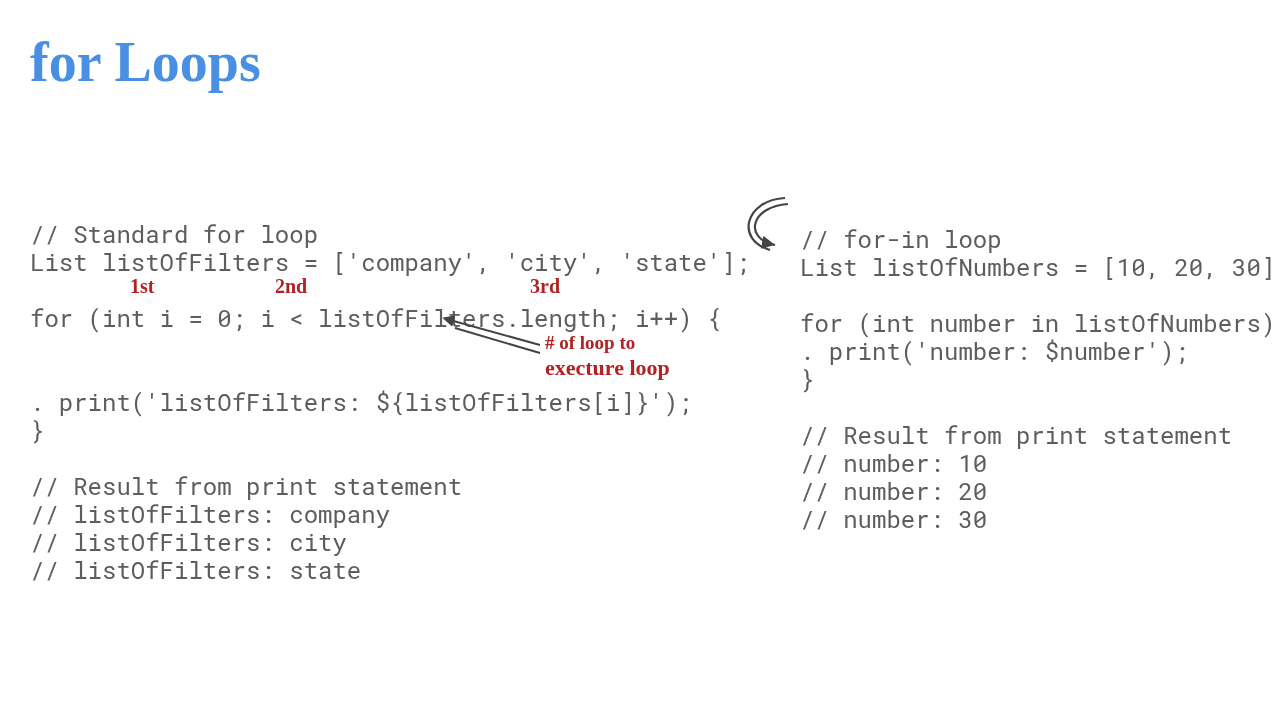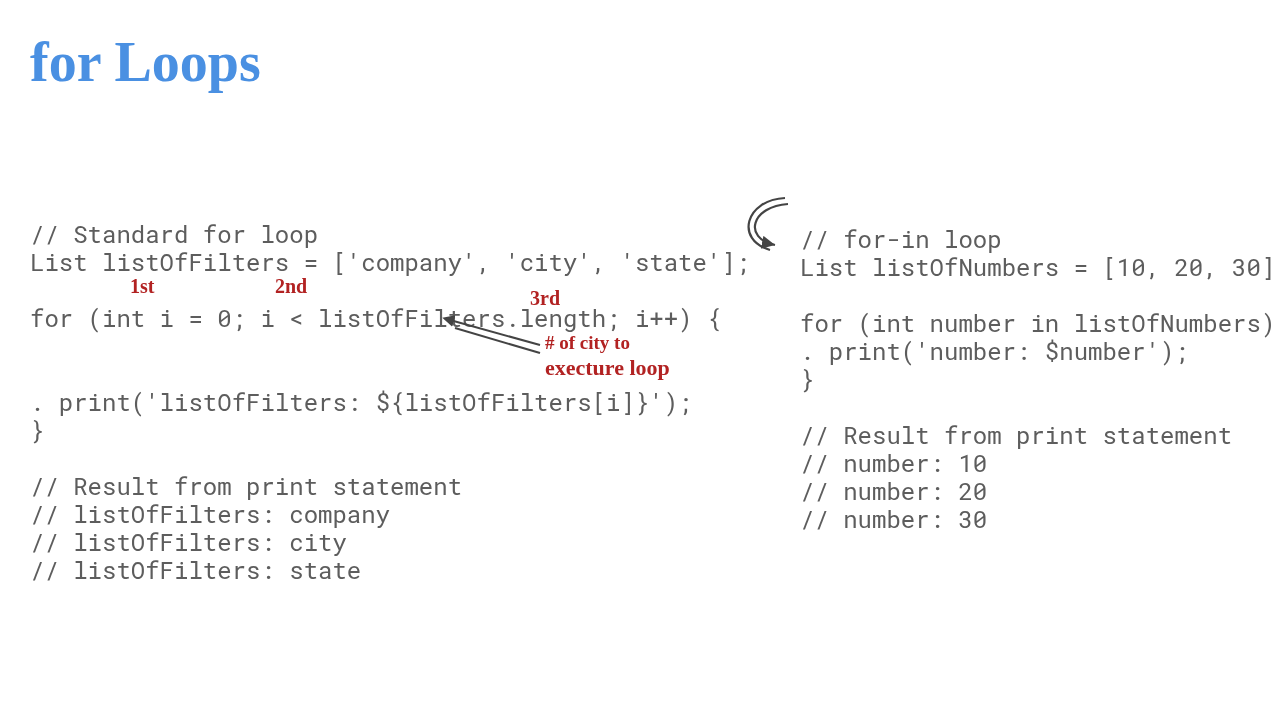--- a/index.html
+++ b/index.html
@@ -84,23 +84,23 @@
 . print('number: $number');
 }
 
 // Result from print statement
 // number: 10
 // number: 20
 // number: 30</div>
 
   <div class="hand" style="left:130px; top:275px;">1st</div>
   <div class="hand" style="left:275px; top:275px;">2nd</div>
-  <div class="hand" style="left:530px; top:287px;">3rd</div>
+  <div class="hand" style="left:530px; top:275px;">3rd</div>
 
-  <div class="hand" style="left:545px; top:332px; font-size:19px;"># of city to</div>
+  <div class="hand" style="left:545px; top:332px; font-size:19px;"># of loop to</div>
   <div class="hand" style="left:545px; top:355px; font-size:22px;">execture loop</div>
 
   <svg class="arrow" style="left:430px; top:315px;" width="120" height="50">
     <defs>
       <marker id="ah1" markerWidth="10" markerHeight="10" refX="2" refY="3" orient="auto">
         <path d="M0,0 L6,3 L0,6 Z" fill="#444"></path>
       </marker>
     </defs>
 
     <path d="M110,30 L20,5" stroke="#444" stroke-width="2" fill="none" marker-end="url(#ah1)"></path>

